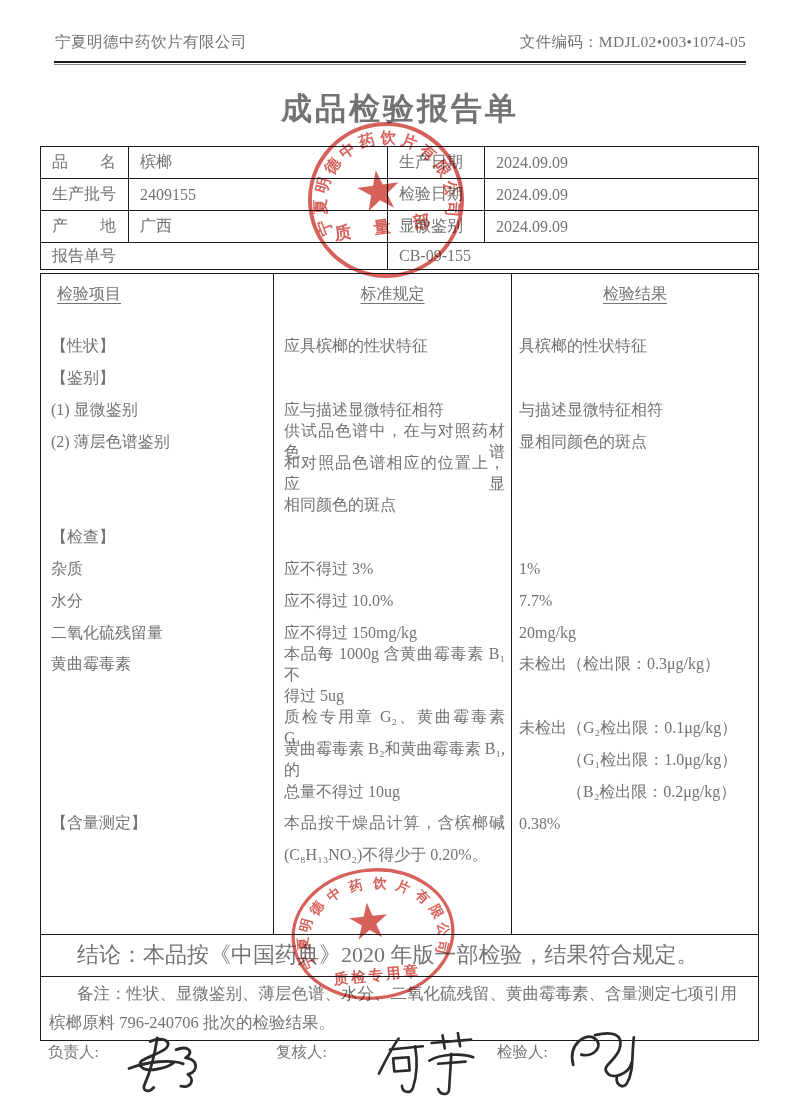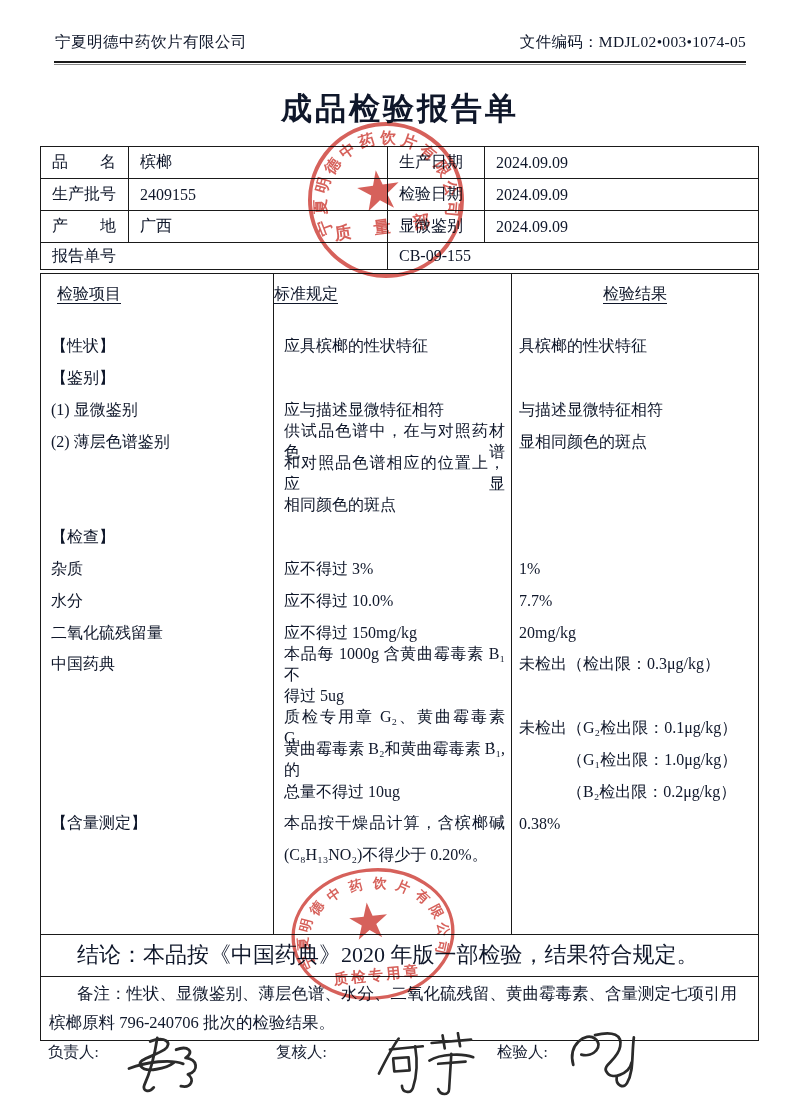--- a/index.html
+++ b/index.html
@@ -1,21 +1,21 @@
 <!DOCTYPE html>
 <html><head>
 <meta charset="utf-8">
 <style>
   * { margin:0; padding:0; box-sizing:border-box; }
   html,body { background:#ffffff; }
   .page {
     position:relative; width:800px; height:1104px; margin:0 auto;
     background:#fff; overflow:hidden;
     font-family:"Liberation Serif","DejaVu Serif",serif;
-    color:#0f172a;
+    color:#737373;
   }
   
   .doc-header { position:absolute; left:55px; right:54px; top:30px; height:24px; font-size:15.5px; }
   .doc-header .company { position:absolute; left:0; top:2px; letter-spacing:.5px; }
   .doc-header .code { position:absolute; right:0; top:2px; letter-spacing:.3px; }
   .header-rule { position:absolute; left:54px; right:54px; top:61px; height:2px; background:#1a1a1a; }
   .header-rule2 { position:absolute; left:54px; right:54px; top:64px; height:1px; background:#8a8a8a; }
   
   .title { position:absolute; left:0; right:0; top:88px; text-align:center;
            font-size:31px; font-weight:bold; letter-spacing:3px;
@@ -32,21 +32,21 @@
   .w-label2 { width:97px; }
   .w-val2   { flex:1; }
   .w-report { width:346px; }
   
   .spec-table { position:absolute; left:40px; top:273px; width:719px; height:662px;
                 border:1.6px solid #1a1a1a; border-bottom:1.5px solid #1a1a1a; font-size:16px; }
   .vline { position:absolute; top:0; bottom:0; width:1.4px; background:#1a1a1a; }
   .vline.v1 { left:232px; } .vline.v2 { left:470px; }
   .spec-head { position:absolute; top:10px; left:0; right:0; height:24px; }
   .spec-head .h1 { position:absolute; left:16px; width:216px; }
-  .spec-head .h2 { position:absolute; left:233px; width:237px; }
+  .spec-head .h2 { position:absolute; left:233px; width:237px; text-align:center; }
   .spec-head .h3 { position:absolute; left:471px; right:0; text-align:center; }
   .spec-head span { text-decoration:underline; text-underline-offset:4px; }
   .spec-lines { position:absolute; top:57px; left:0; right:0; }
   .spec-line { display:flex; height:31.8px; align-items:center; }
   .sc { white-space:pre; overflow:hidden; }
   .sc.c1 { width:232px; padding-left:10px; }
   .sc.c2 { width:238px; padding-left:11px; padding-right:6px; }
   .sc.c3 { flex:1; padding-left:8px; }
   .sc.j  { white-space:normal; text-align:justify; text-align-last:justify; }
   
@@ -163,21 +163,21 @@
           <div class="sc c1">水分</div>
           <div class="sc c2">应不得过 10.0%</div>
           <div class="sc c3">7.7%</div>
         </div>
         <div class="spec-line">
           <div class="sc c1">二氧化硫残留量</div>
           <div class="sc c2">应不得过 150mg/kg</div>
           <div class="sc c3">20mg/kg</div>
         </div>
         <div class="spec-line">
-          <div class="sc c1">中国药典</div>
+          <div class="sc c1">黄曲霉毒素</div>
           <div class="sc c2 j">本品每 1000g 含黄曲霉毒素 B₁ 不</div>
           <div class="sc c3">未检出（检出限：0.3μg/kg）</div>
         </div>
         <div class="spec-line">
           <div class="sc c1"></div>
           <div class="sc c2">得过 5ug</div>
           <div class="sc c3"></div>
         </div>
         <div class="spec-line">
           <div class="sc c1"></div>

